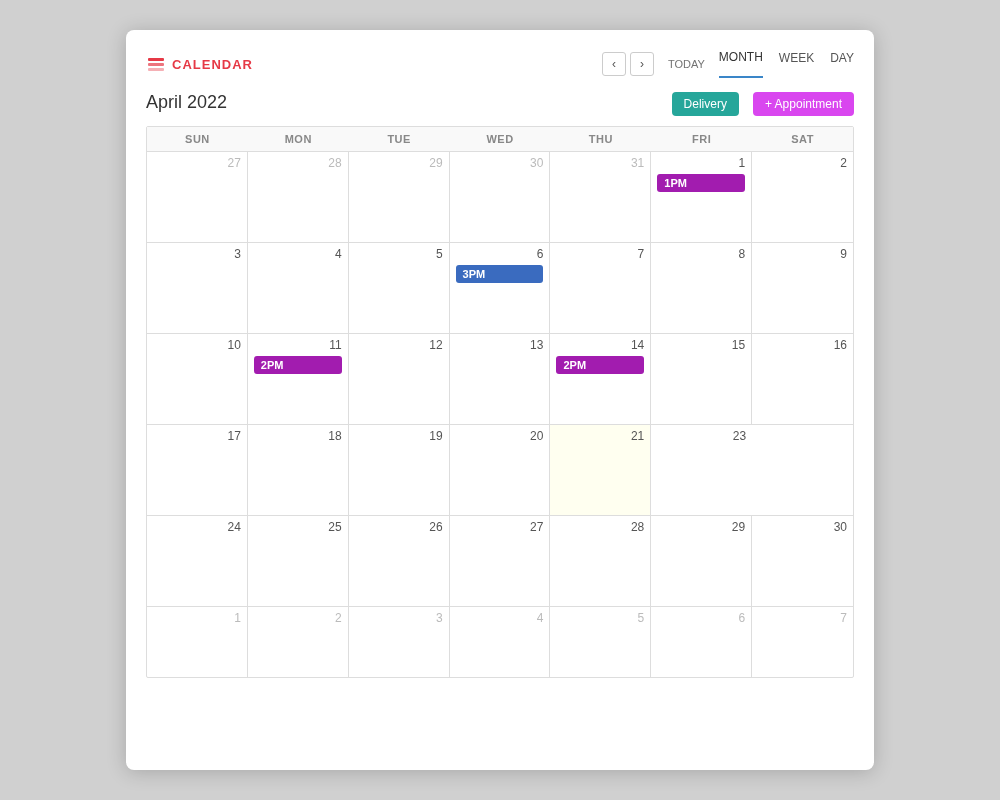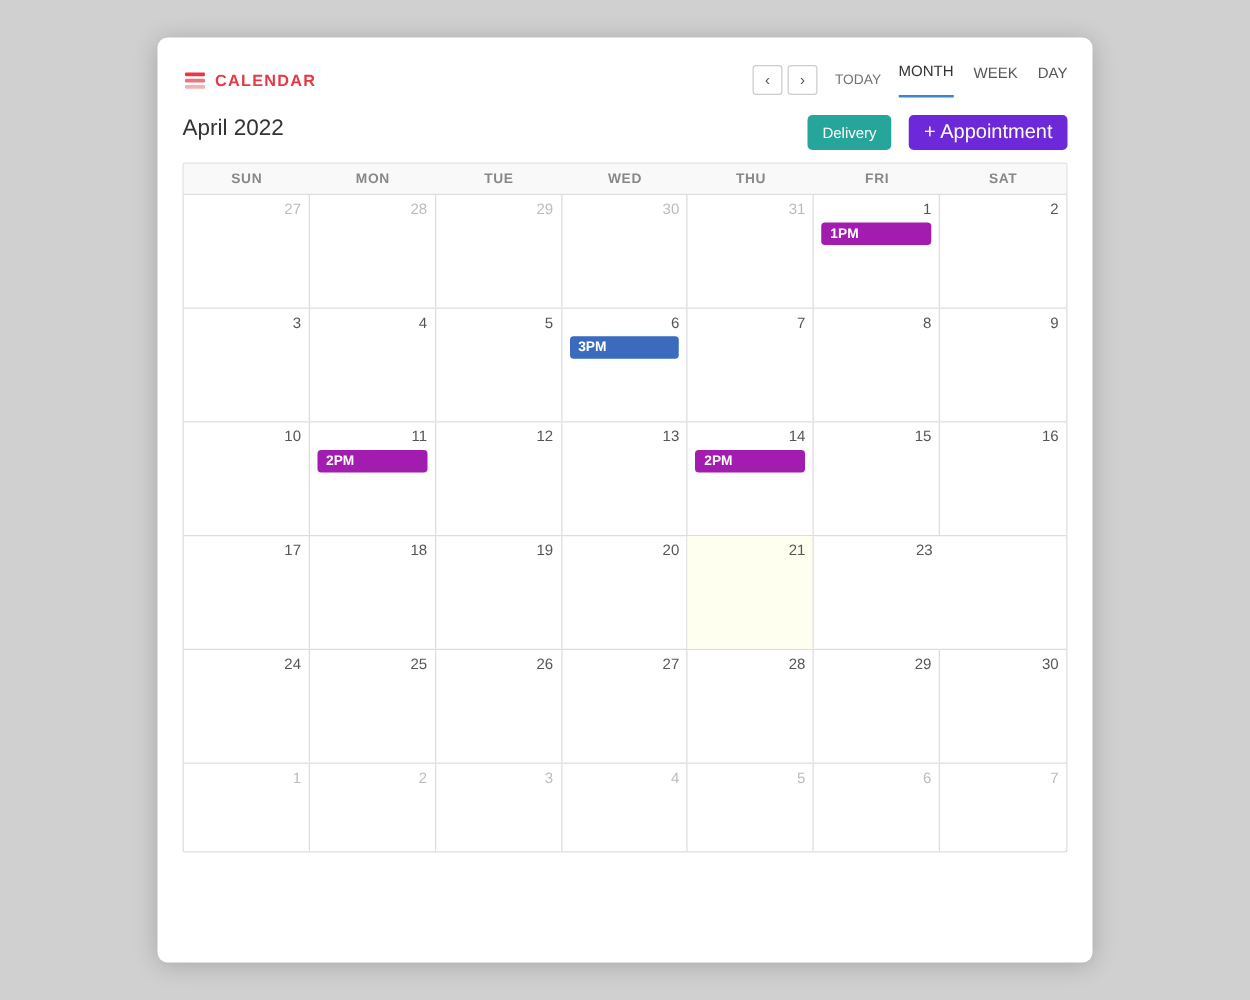--- a/index.html
+++ b/index.html
@@ -100,26 +100,26 @@
     .btn-delivery {
       background: #26a69a;
       color: #fff;
       border: none;
       border-radius: 4px;
       padding: 5px 12px;
       font-size: 12px;
       cursor: pointer;
     }
     .btn-appointment {
-      background: #6d28d9;
+      background: #d946ef;
       color: #fff;
       border: none;
       border-radius: 4px;
       padding: 5px 12px;
-      font-size: 16px;
+      font-size: 12px;
       cursor: pointer;
       display: flex;
       align-items: center;
       gap: 3px;
     }
     
     .calendar {
       border: 1px solid #ddd;
       border-radius: 2px;
     }

